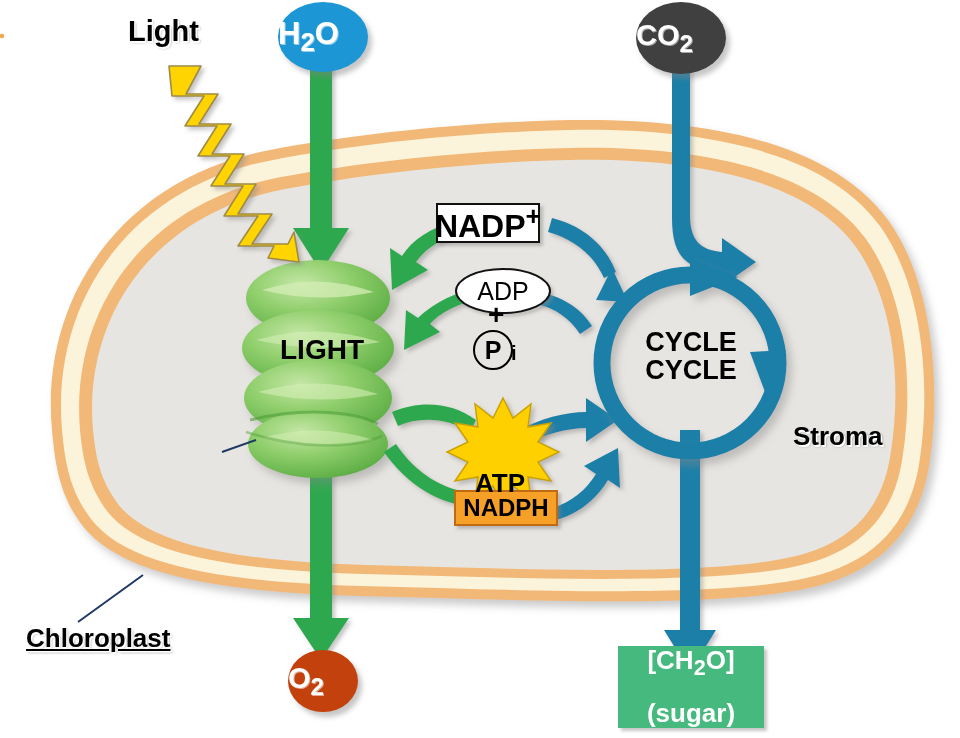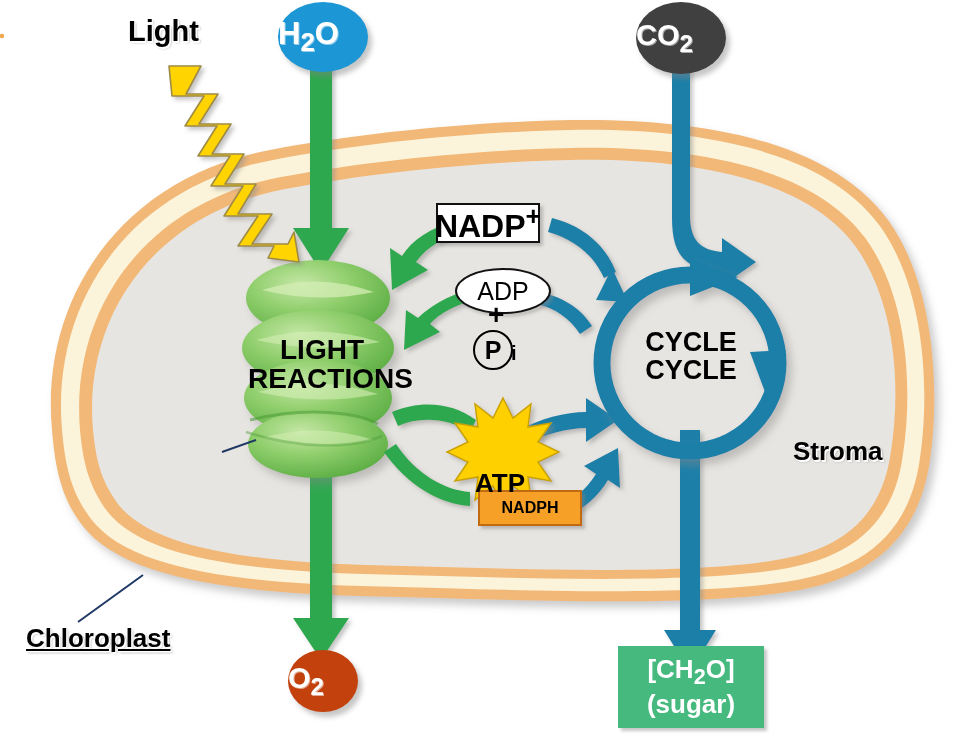--- a/index.html
+++ b/index.html
@@ -68,20 +68,21 @@
     background: #F6A028;
     border: 2px solid #C06A12;
     color: #000000;
   }
   .chip-sugar {
     background: #46B97E;
     color: #ffffff;
     text-align: center;
     flex-direction: column;
     line-height: 1.12;
+    justify-content: space-between;
   }
 
   .ellipse-adp {
     position: absolute;
     display: flex;
     align-items: center;
     justify-content: center;
     background: #ffffff;
     border: 2px solid #111111;
     border-radius: 50%;
@@ -312,36 +313,35 @@
 
   <div class="lbl" style="left:488px; top:300px; font-size:28px;">+</div>
 
   <div class="pi-circle" style="left:473px; top:330px;">
     <span>P</span>
   </div>
   <div class="lbl" style="left:511px; top:343px; font-size:20px;">i</div>
 
   <div class="atp-text" style="left:475px; top:423px; font-size:26px;margin-top:45px;">ATP</div>
 
-  <div class="chip chip-nadph" style="left:454px; top:490px; width:100px; height:32px; font-size:16px;margin-left:24px;">
+  <div class="chip chip-nadph" style="left:454px; top:490px; width:100px; height:32px; font-size:24px;">
     <span>NADPH</span>
   </div>
 
   <div class="lbl" style="left:248px; top:335px; font-size:28px; text-align:center; width:148px;">
     <div>LIGHT</div>
-    <div>REACTIONS</div>
   </div>
 
   <div class="lbl" style="left:616px; top:328px; font-size:27px; text-align:center; width:150px;">
     <div>CYCLE</div>
     <div>CYCLE</div>
   </div>
 
 
-  <div class="lbl shadowed" style="left:793px; top:438px; font-size:26px;">Stroma</div>
+  <div class="lbl shadowed" style="left:793px; top:423px; font-size:26px;">Stroma</div>
 
   <div class="lbl shadowed" style="left:26px; top:625px; font-size:26px;text-decoration:underline;">Chloroplast</div>
 
   <div class="bubble" style="left:288px; top:650px; width:70px; height:62px; background:#c2410c; font-size:29px;">
     <span>
       <span>O</span><sub>2</sub>
     </span>
   </div>
 
   <div class="chip chip-sugar" style="left:618px; top:646px; width:146px; height:82px; font-size:26px;">

